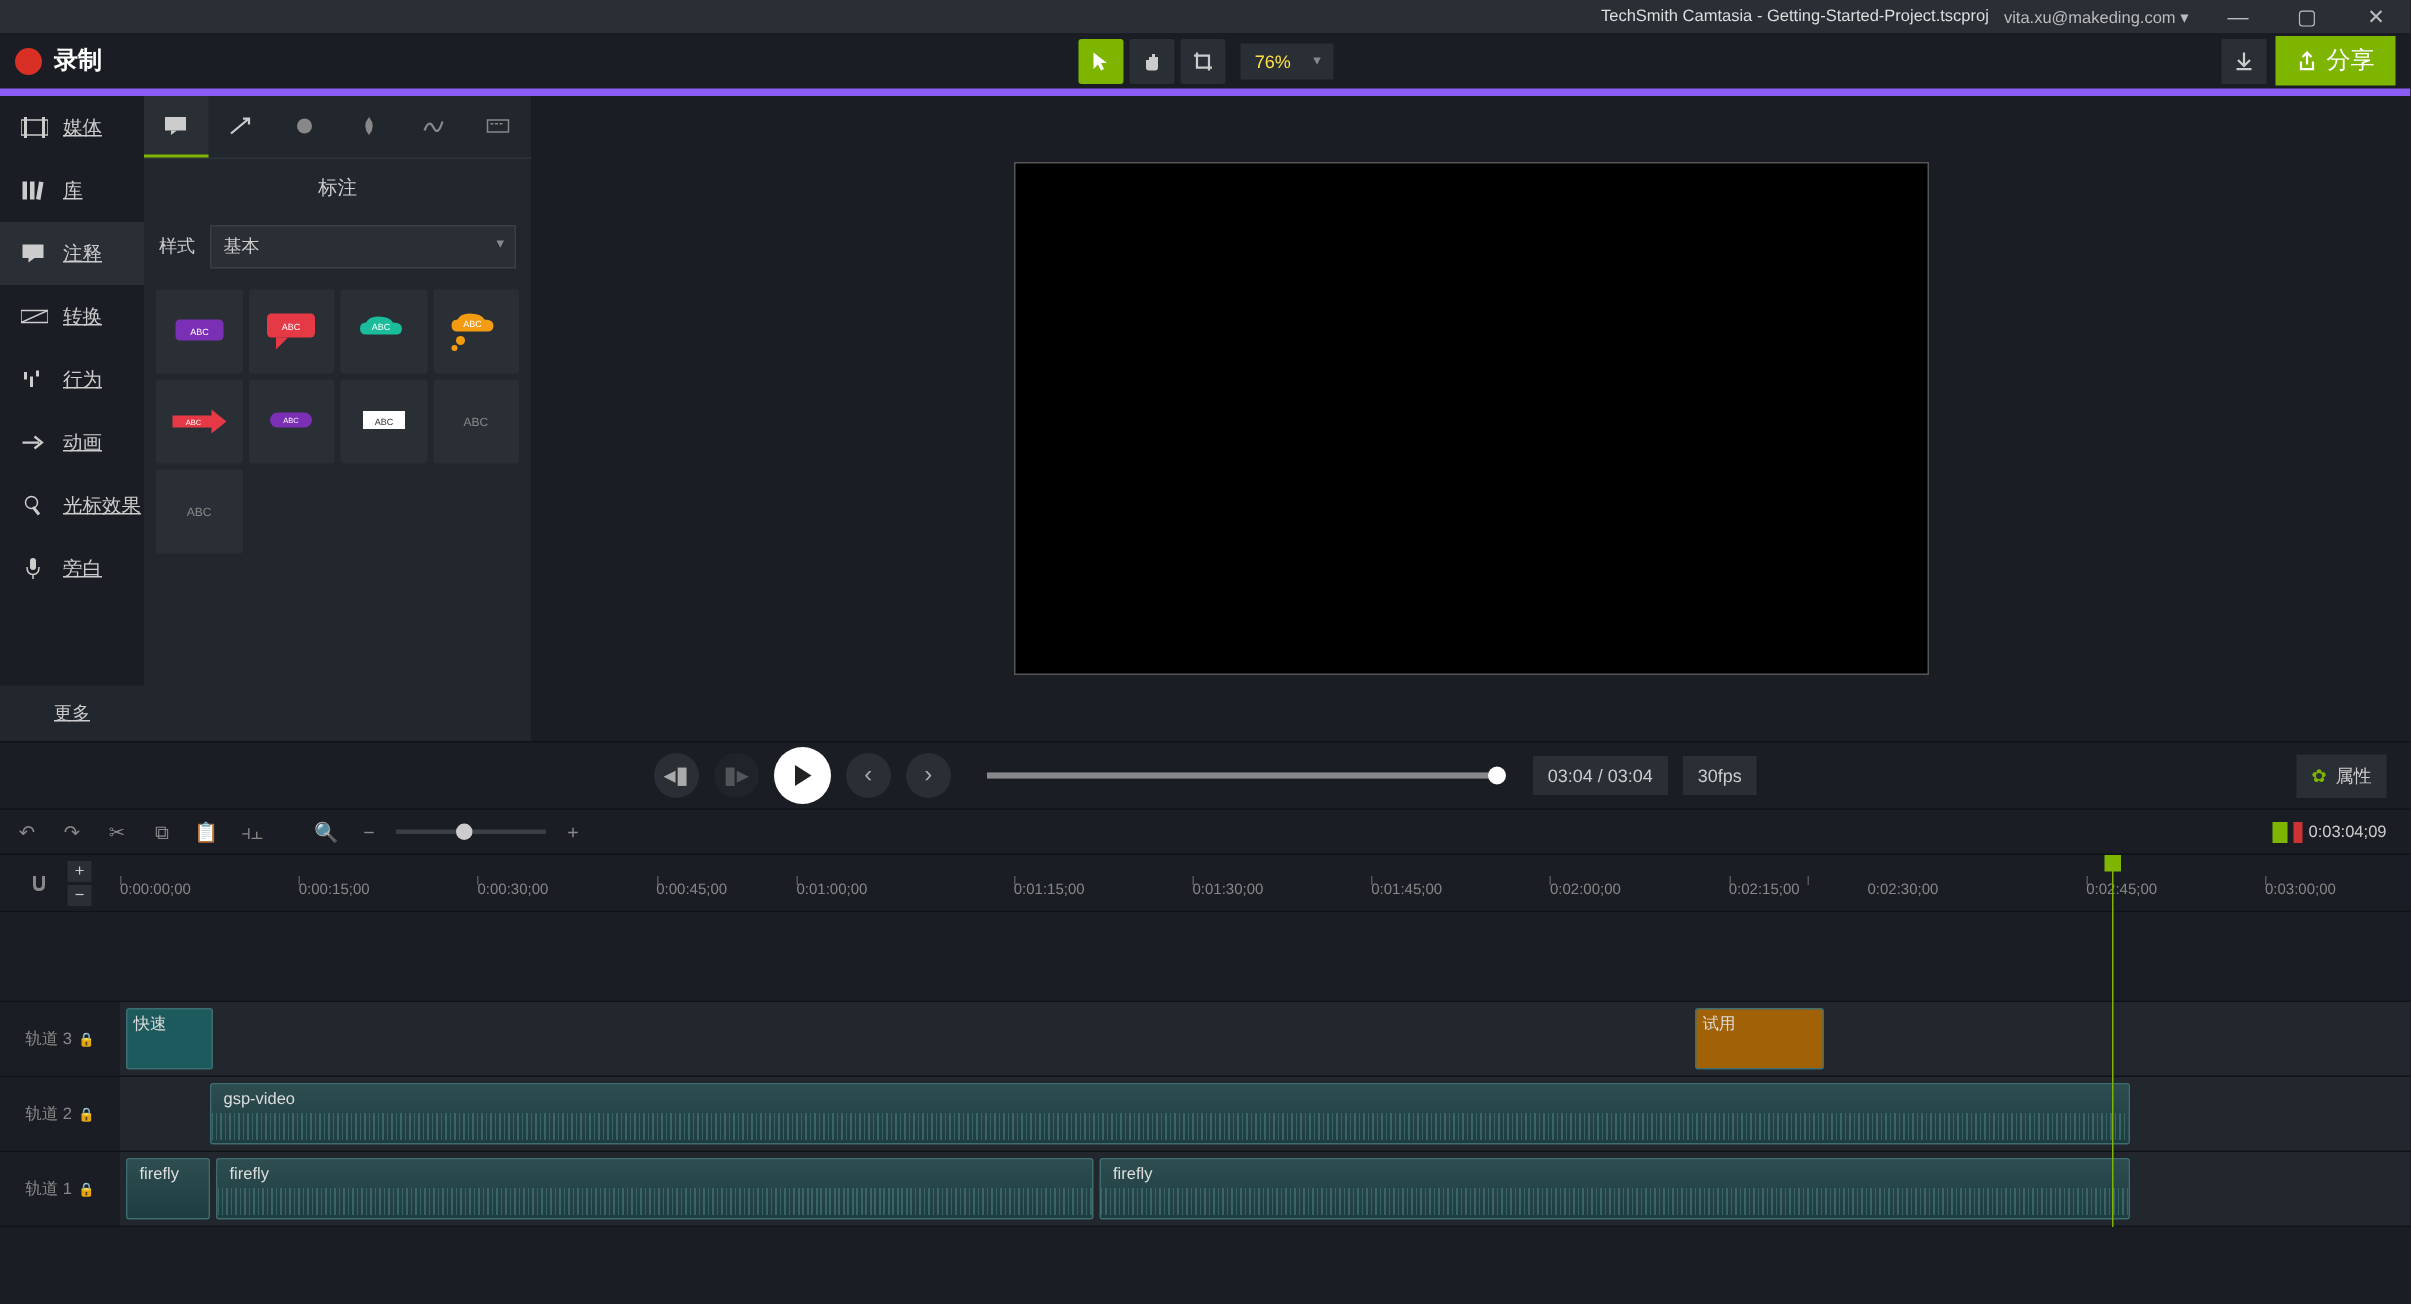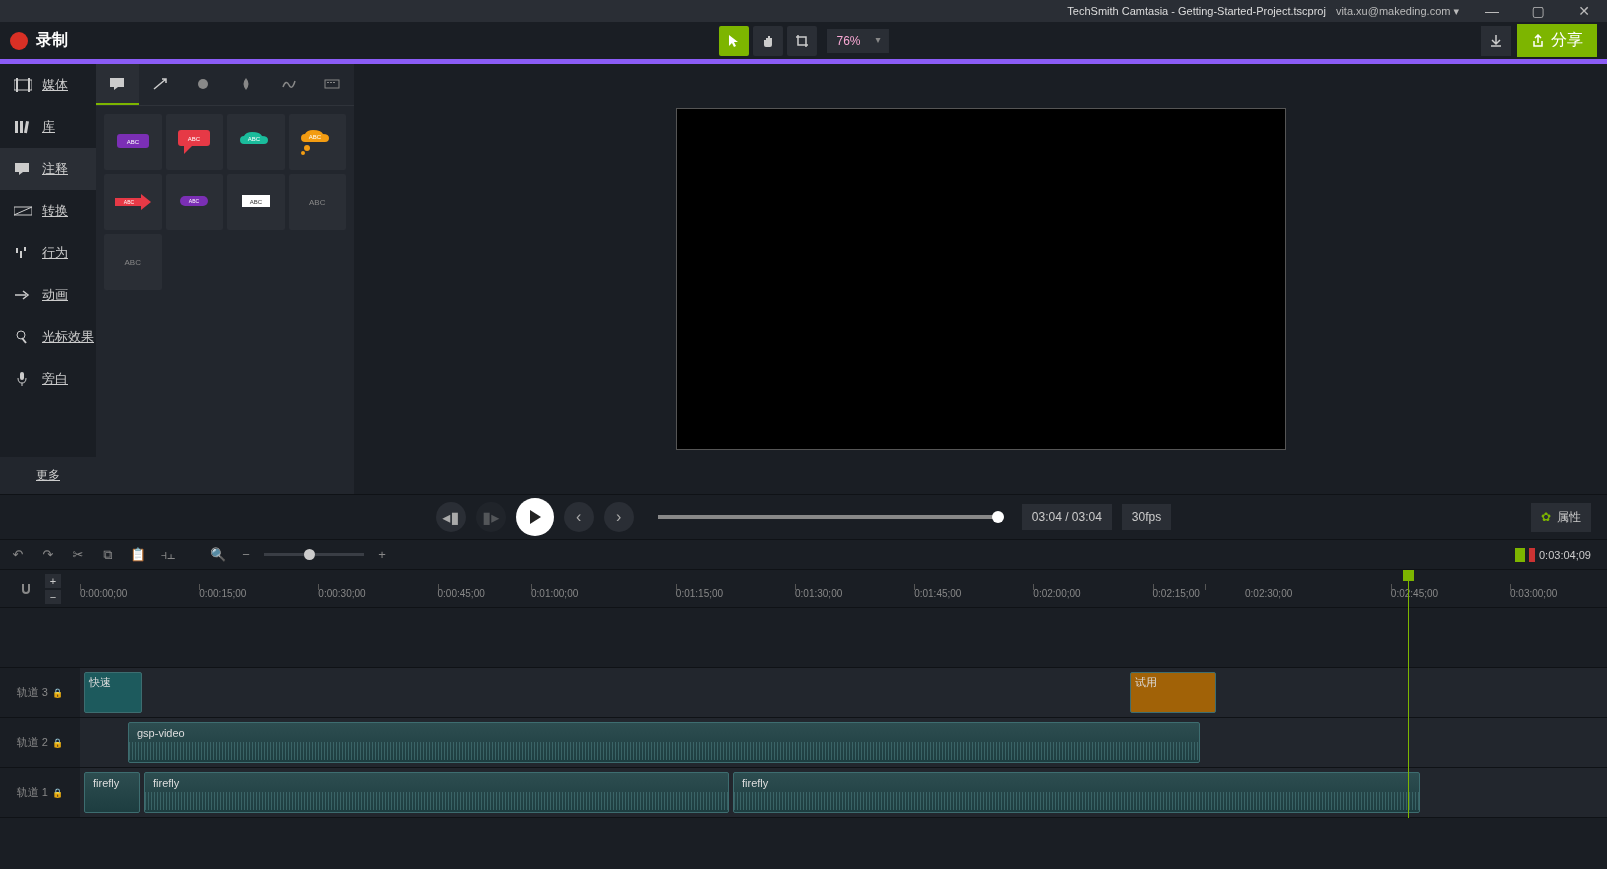--- a/index.html
+++ b/index.html
@@ -13,21 +13,21 @@
 .titlebar .user { padding:0 10px; cursor:pointer; }
 .titlebar .winctrl { width:46px; text-align:center; cursor:pointer; font-size:14px; }
 
 
 .toolbar { height:42px; background:#1a1e24; display:flex; align-items:center; padding:0 10px; border-bottom:5px solid #8b5cf6; }
 .record-btn { display:flex; align-items:center; gap:8px; font-size:16px; font-weight:bold; color:#fff; cursor:pointer; }
 .record-dot { width:18px; height:18px; border-radius:50%; background:#d93025; }
 .toolbar .center { position:absolute; left:50%; transform:translateX(-50%); display:flex; gap:4px; align-items:center; }
 .tool-btn { width:30px; height:30px; display:flex; align-items:center; justify-content:center; background:#2a2e35; border-radius:2px; cursor:pointer; }
 .tool-btn.active { background:#7db500; }
-.zoom-select { background:#2a2e35; color:#f9a8d4; border:none; padding:5px 28px 5px 10px; font-size:12px; position:relative; cursor:pointer; }
+.zoom-select { background:#2a2e35; color:#fde047; border:none; padding:5px 28px 5px 10px; font-size:12px; position:relative; cursor:pointer; }
 .zoom-wrap { position:relative; margin-left:6px; }
 .zoom-wrap::after { content:"▾"; position:absolute; right:8px; top:5px; color:#888; font-size:10px; }
 .toolbar .right { margin-left:auto; display:flex; gap:6px; align-items:center; }
 .dl-btn { width:30px; height:30px; background:#2a2e35; display:flex; align-items:center; justify-content:center; cursor:pointer; }
 .share-btn { background:#7db500; color:#fff; padding:6px 14px; font-size:16px; display:flex; align-items:center; gap:6px; cursor:pointer; }
 
 
 .main-row { display:flex; height:430px; }
 
 
@@ -249,20 +249,27 @@
         </div>
       <div class="panel-tab">
           <svg width="18" height="14" viewBox="0 0 18 14">
             <rect x="1" y="3" width="14" height="8" fill="none" stroke="#888"></rect>
             <rect x="3" y="5" width="2" height="1" fill="#888"></rect>
             <rect x="6" y="5" width="2" height="1" fill="#888"></rect>
             <rect x="9" y="5" width="2" height="1" fill="#888"></rect>
           </svg>
         </div>
     </div>
+    <div class="panel-title">标注</div>
+    <div class="panel-style">
+      <span>样式</span>
+      <div class="style-wrap">
+        <div class="style-select">基本</div>
+      </div>
+    </div>
     <div class="thumbs">
       <div class="thumb">
           <svg width="40" height="24">
             <rect x="4" y="4" width="32" height="14" rx="3" fill="#7b2fb5"></rect>
             <text x="20" y="14" font-size="6" fill="#fff" text-anchor="middle">ABC</text>
           </svg>
         </div>
       <div class="thumb">
           <svg width="40" height="28">
             <rect x="4" y="2" width="32" height="16" rx="3" fill="#e63946"></rect>
@@ -409,21 +416,21 @@
       <div class="clip small" style="left:1050px;width:86px;background:#a16207">试用</div>
     </div>
   </div>
 
   <div class="tl-track-row">
     <div class="tl-track-label">
       <span>轨道 2</span>
       <span class="lock-icon">🔒</span>
     </div>
     <div class="tl-track-content">
-      <div class="clip audio" style="left:48px;width:1072px">
+      <div class="clip audio" style="left:60px;width:1280px">
         <span>gsp-video</span>
         <div class="wave"></div>
       </div>
     </div>
   </div>
 
   <div class="tl-track-row">
     <div class="tl-track-label">
       <span>轨道 1</span>
       <span class="lock-icon">🔒</span>

